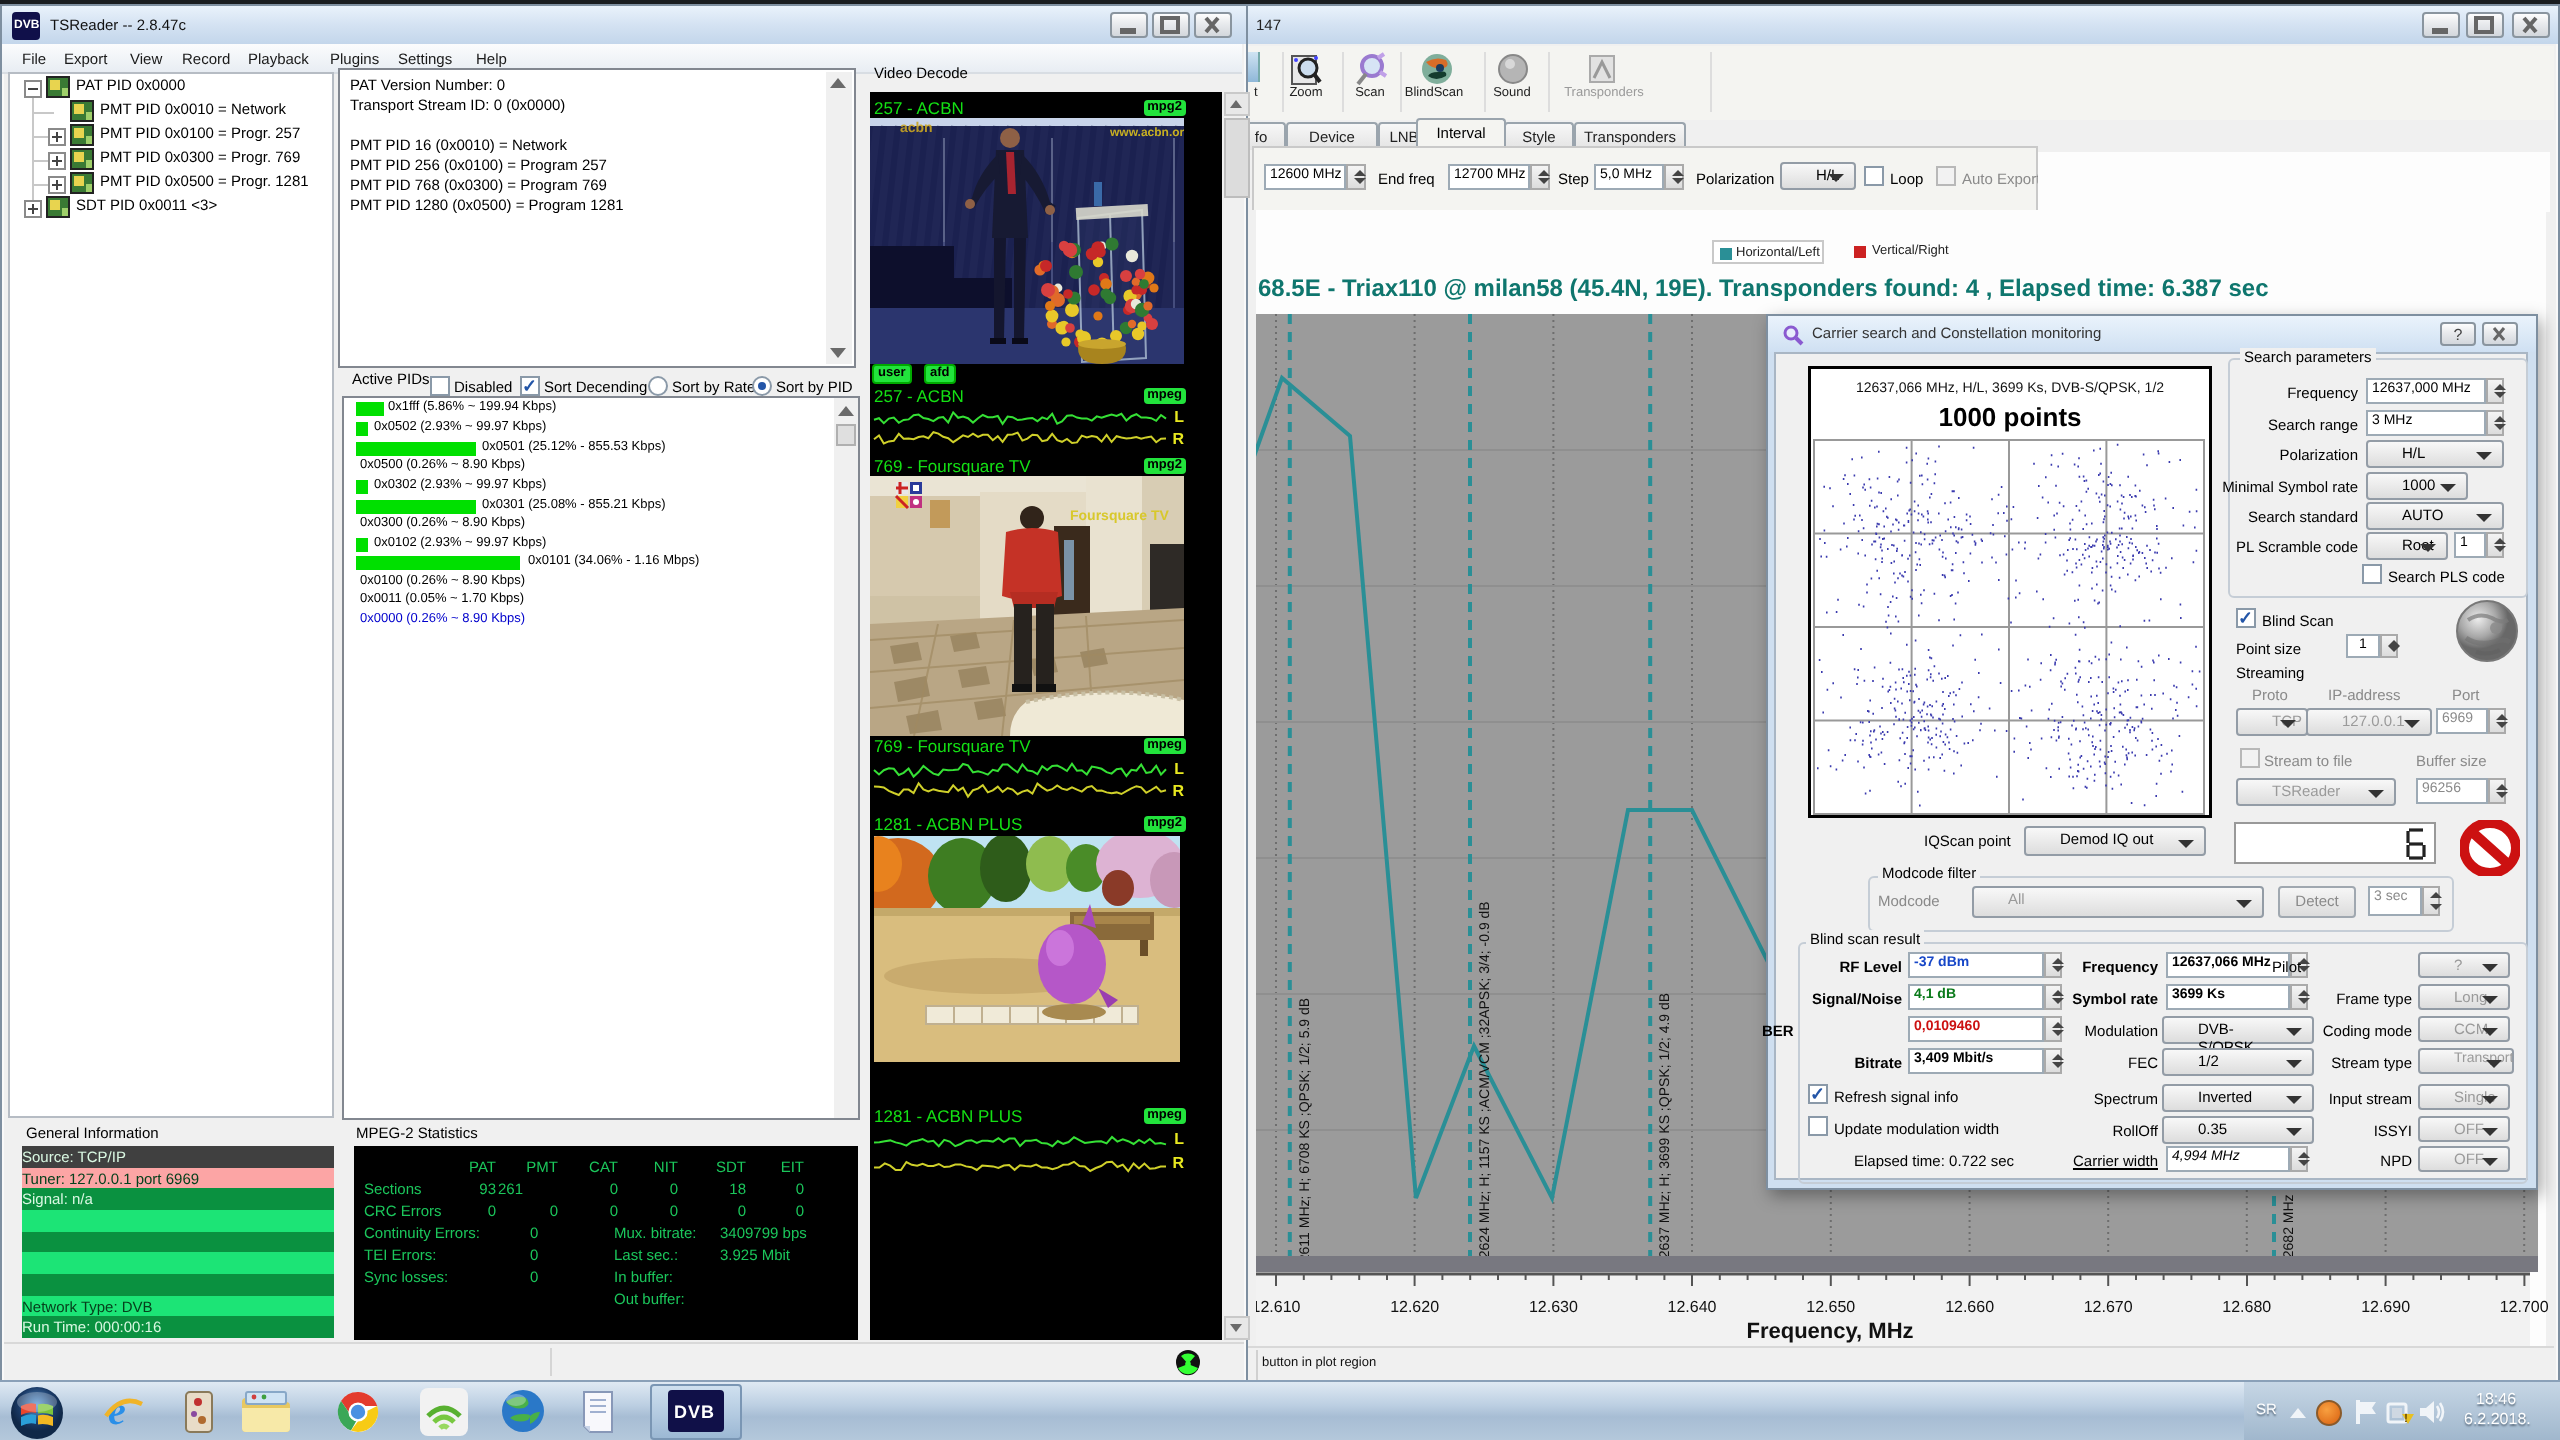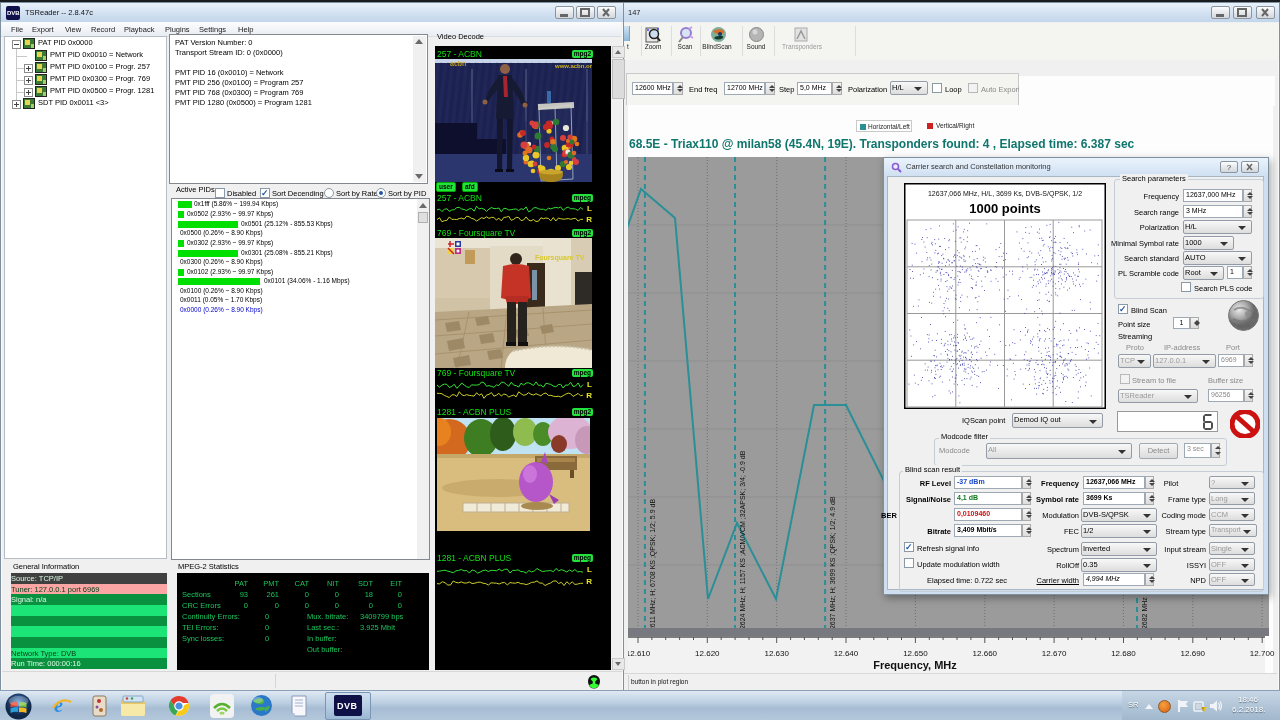--- a/index.html
+++ b/index.html
@@ -8,21 +8,21 @@
 .tbtn{position:absolute;top:3px;width:19px;height:13px;background:linear-gradient(#fdfdfd,#e8eaed 45%,#d3d7dc);border:1px solid #8a959f;border-radius:2px;box-sizing:border-box;color:#555;font-size:8px;line-height:10px;text-align:center}
 .menu span{margin-right:0px;color:#1a1a1a}
 .t11{font-size:7.5px;color:#000}
 .t9{font-size:6.5px;color:#000}
 .badge{position:absolute;background:#22e33c;color:#000;font-size:6.5px;line-height:8px;padding:0 2px;border-radius:2px;font-weight:bold}
 .vtitle{position:absolute;color:#14e014;font-weight:normal;font-size:8.5px}
 .spin{position:absolute;background:linear-gradient(#f4f4f4,#dcdcdc);border:1px solid #aaa;box-sizing:border-box}
 .spin:before{content:"";position:absolute;left:3px;top:2px;border-left:3px solid transparent;border-right:3px solid transparent;border-bottom:3px solid #444}
 .spin:after{content:"";position:absolute;left:3px;bottom:2px;border-left:3px solid transparent;border-right:3px solid transparent;border-top:3px solid #444}
 .vbox{position:absolute;background:#fff;border:1px solid #9daab5;box-sizing:border-box;font-size:7px;padding:1px 2px;color:#000;white-space:nowrap;overflow:hidden}
-.combo{position:absolute;background:linear-gradient(#f8f8f8,#ddd);border:1px solid #939ca6;border-radius:2px;box-sizing:border-box;font-size:7.5px;padding:1px 1px;color:#000}
+.combo{position:absolute;background:linear-gradient(#f8f8f8,#ddd);border:1px solid #939ca6;border-radius:2px;box-sizing:border-box;font-size:7.5px;padding:1px 17px;color:#000}
 .combo:after{content:"";position:absolute;right:5px;top:50%;margin-top:-1px;border-left:4px solid transparent;border-right:4px solid transparent;border-top:4px solid #333}
 .combo.dis{color:#9a9a9a}
 .cb{position:absolute;width:10px;height:10px;background:#fff;border:1px solid #8a99a8;box-sizing:border-box}
 .cb.dis{background:#f2f2f2;border-color:#b8b8b8}
 .cb.on:after{content:"\2713";position:absolute;left:0px;top:-1px;font-size:9px;font-weight:bold;color:#2456a8}
 .rad{position:absolute;width:10px;height:10px;background:#fff;border:1px solid #8a99a8;border-radius:50%;box-sizing:border-box}
 .rad.on:after{content:"";position:absolute;left:2px;top:2px;width:4px;height:4px;border-radius:50%;background:#2456a8}
 .lbl{position:absolute;font-size:7.5px;color:#000;white-space:nowrap}
 .lbl.g{color:#8a8a8a}
 .grp{position:absolute;border:1px solid #c5cdd6;border-radius:3px}
@@ -81,20 +81,28 @@
           <circle cx="7" cy="6" r="2.5" fill="#d8d8d8"></circle>
         </svg></div>
       <div class="abs" style="left:140px;top:20px;font-size:6.5px;color:#222;transform:translateX(-50%)">Sound</div>
       <div class="abs" style="left:177px;top:3px;width:17px;height:17px"><svg width="17" height="17">
           <rect x="2" y="2" width="12" height="13" fill="#e2e2e2" stroke="#aaa"></rect>
           <path d="M4 13 L8 5 L12 13" fill="none" stroke="#999" stroke-width="1.5"></path>
         </svg></div>
       <div class="abs" style="left:186px;top:20px;font-size:6.5px;color:#9a9a9a;transform:translateX(-50%)">Transponders</div>
     </div>
 
+  <div class="abs" id="tabrow" style="left:1px;top:56px;width:661px;height:17px">
+      <div class="abs" style="left:2px;top:2px;width:25px;height:14px;background:linear-gradient(#f7f7f7,#e3e3e3);border:1px solid #9aa4ad;border-bottom:none;border-radius:2px 2px 0 0;box-sizing:border-box;text-align:center;font-size:7.5px;color:#222;line-height:13px;overflow:hidden">fo</div>
+      <div class="abs" style="left:27px;top:2px;width:46px;height:14px;background:linear-gradient(#f7f7f7,#e3e3e3);border:1px solid #9aa4ad;border-bottom:none;border-radius:2px 2px 0 0;box-sizing:border-box;text-align:center;font-size:7.5px;color:#222;line-height:13px;overflow:hidden">Device</div>
+      <div class="abs" style="left:73px;top:2px;width:26px;height:14px;background:linear-gradient(#f7f7f7,#e3e3e3);border:1px solid #9aa4ad;border-bottom:none;border-radius:2px 2px 0 0;box-sizing:border-box;text-align:center;font-size:7.5px;color:#222;line-height:13px;overflow:hidden">LNB</div>
+      <div class="abs" style="left:136px;top:2px;width:35px;height:14px;background:linear-gradient(#f7f7f7,#e3e3e3);border:1px solid #9aa4ad;border-bottom:none;border-radius:2px 2px 0 0;box-sizing:border-box;text-align:center;font-size:7.5px;color:#222;line-height:13px;overflow:hidden">Style</div>
+      <div class="abs" style="left:171px;top:2px;width:56px;height:14px;background:linear-gradient(#f7f7f7,#e3e3e3);border:1px solid #9aa4ad;border-bottom:none;border-radius:2px 2px 0 0;box-sizing:border-box;text-align:center;font-size:7.5px;color:#222;line-height:13px;overflow:hidden">Transponders</div>
+      <div class="abs" style="left:92px;top:0px;width:45px;height:17px;background:#f4f4f1;border:1px solid #9aa4ad;border-bottom:none;border-radius:2px 2px 0 0;box-sizing:border-box;text-align:center;font-size:7.5px;color:#000;line-height:14px">Interval</div>
+    </div>
 
   <div class="abs" id="ipanel" style="left:11px;top:70px;width:391px;height:31px;background:#f4f4f1;border:1px solid #c9c9c9">
       <div class="vbox" style="left:5px;top:8px;width:41px;height:13px;">12600 MHz</div>
       <div class="spin" style="left:46px;top:8px;width:10px;height:13px"></div>
       <div class="lbl" style="left:62px;top:11px">End freq</div>
       <div class="vbox" style="left:97px;top:8px;width:41px;height:13px;">12700 MHz</div>
       <div class="spin" style="left:138px;top:8px;width:10px;height:13px"></div>
       <div class="lbl" style="left:152px;top:11px">Step</div>
       <div class="vbox" style="left:170px;top:8px;width:35px;height:13px;">5,0 MHz</div>
       <div class="spin" style="left:205px;top:8px;width:10px;height:13px"></div>
@@ -362,21 +370,21 @@
   <div class="abs t11" style="left:177px;top:559px">MPEG-2 Statistics</div>
   <div class="abs" style="left:176px;top:570px;width:252px;height:97px;background:#000" id="mpegstat">
       <div style="position:absolute;left:41px;top:6px;font-size:7.5px;color:#1bc65b;width:30px;text-align:right">PAT</div>
       <div style="position:absolute;left:72px;top:6px;font-size:7.5px;color:#1bc65b;width:30px;text-align:right">PMT</div>
       <div style="position:absolute;left:102px;top:6px;font-size:7.5px;color:#1bc65b;width:30px;text-align:right">CAT</div>
       <div style="position:absolute;left:132px;top:6px;font-size:7.5px;color:#1bc65b;width:30px;text-align:right">NIT</div>
       <div style="position:absolute;left:166px;top:6px;font-size:7.5px;color:#1bc65b;width:30px;text-align:right">SDT</div>
       <div style="position:absolute;left:195px;top:6px;font-size:7.5px;color:#1bc65b;width:30px;text-align:right">EIT</div>
       <div style="position:absolute;left:5px;top:17px;font-size:7.5px;color:#1bc65b">Sections</div>
       <div style="position:absolute;left:41px;top:17px;font-size:7.5px;color:#1bc65b;width:30px;text-align:right">93</div>
-      <div style="position:absolute;left:72px;top:17px;font-size:7.5px;color:#1bc65b;width:30px;text-align:right">261</div>
+      <div style="position:absolute;left:72px;top:17px;font-size:7.5px;color:#1bc65b;width:30px;text-align:left">261</div>
       <div style="position:absolute;left:102px;top:17px;font-size:7.5px;color:#1bc65b;width:30px;text-align:right">0</div>
       <div style="position:absolute;left:132px;top:17px;font-size:7.5px;color:#1bc65b;width:30px;text-align:right">0</div>
       <div style="position:absolute;left:166px;top:17px;font-size:7.5px;color:#1bc65b;width:30px;text-align:right">18</div>
       <div style="position:absolute;left:195px;top:17px;font-size:7.5px;color:#1bc65b;width:30px;text-align:right">0</div>
       <div style="position:absolute;left:5px;top:28px;font-size:7.5px;color:#1bc65b">CRC Errors</div>
       <div style="position:absolute;left:41px;top:28px;font-size:7.5px;color:#1bc65b;width:30px;text-align:right">0</div>
       <div style="position:absolute;left:72px;top:28px;font-size:7.5px;color:#1bc65b;width:30px;text-align:right">0</div>
       <div style="position:absolute;left:102px;top:28px;font-size:7.5px;color:#1bc65b;width:30px;text-align:right">0</div>
       <div style="position:absolute;left:132px;top:28px;font-size:7.5px;color:#1bc65b;width:30px;text-align:right">0</div>
       <div style="position:absolute;left:166px;top:28px;font-size:7.5px;color:#1bc65b;width:30px;text-align:right">0</div>
@@ -782,21 +790,21 @@
     <div class="abs" style="left:125px;top:321px;width:70px;text-align:right;font-size:7.5px;font-weight:bold;color:#000;white-space:nowrap">Frequency</div>
     <div class="vbox" style="left:199px;top:318px;width:62px;height:13px;"><b>12637,066 MHz</b></div>
     <div class="spin" style="left:261px;top:318px;width:9px;height:13px"></div>
     <div class="abs" style="left:125px;top:337px;width:70px;text-align:right;font-size:7.5px;font-weight:bold;color:#000;white-space:nowrap">Symbol rate</div>
     <div class="vbox" style="left:199px;top:334px;width:62px;height:13px;"><b>3699 Ks</b></div>
     <div class="spin" style="left:261px;top:334px;width:9px;height:13px"></div>
     <div class="abs" style="left:125px;top:353px;width:70px;text-align:right;font-size:7.5px;color:#000;white-space:nowrap">Modulation</div>
     <div class="combo" style="left:197px;top:350px;width:76px;height:14px">DVB-S/QPSK</div>
     <div class="abs" style="left:125px;top:369px;width:70px;text-align:right;font-size:7.5px;color:#000;white-space:nowrap">FEC</div>
     <div class="combo" style="left:197px;top:366px;width:76px;height:14px">1/2</div>
-    <div class="abs" style="left:252px;top:321px;width:70px;text-align:center;font-size:7.5px;color:#000;white-space:nowrap">Pilot</div>
+    <div class="abs" style="left:252px;top:321px;width:70px;text-align:left;font-size:7.5px;color:#000;white-space:nowrap">Pilot</div>
     <div class="combo dis" style="left:325px;top:318px;width:46px;height:13px">?</div>
     <div class="abs" style="left:252px;top:337px;width:70px;text-align:right;font-size:7.5px;color:#000;white-space:nowrap">Frame type</div>
     <div class="combo dis" style="left:325px;top:334px;width:46px;height:13px">Long</div>
     <div class="abs" style="left:252px;top:353px;width:70px;text-align:right;font-size:7.5px;color:#000;white-space:nowrap">Coding mode</div>
     <div class="combo dis" style="left:325px;top:350px;width:46px;height:13px">CCM</div>
     <div class="abs" style="left:252px;top:369px;width:70px;text-align:right;font-size:7.5px;color:#000;white-space:nowrap">Stream type</div>
     <div class="combo dis" style="left:325px;top:366px;width:48px;height:13px;font-size:7px">Transport</div>
     <div class="cb on" style="left:20px;top:384px"></div>
     <div class="abs" style="left:33px;top:386px;font-size:7.5px;color:#000;white-space:nowrap">Refresh signal info</div>
     <div class="abs" style="left:125px;top:387px;width:70px;text-align:right;font-size:7.5px;color:#000;white-space:nowrap">Spectrum</div>

